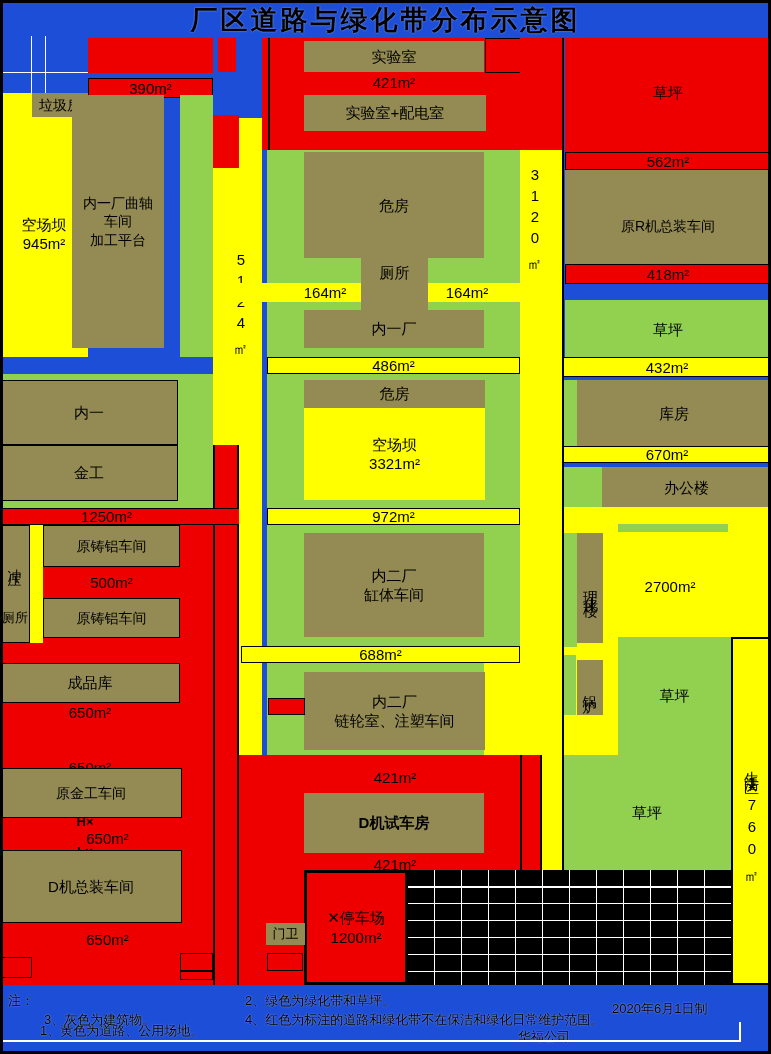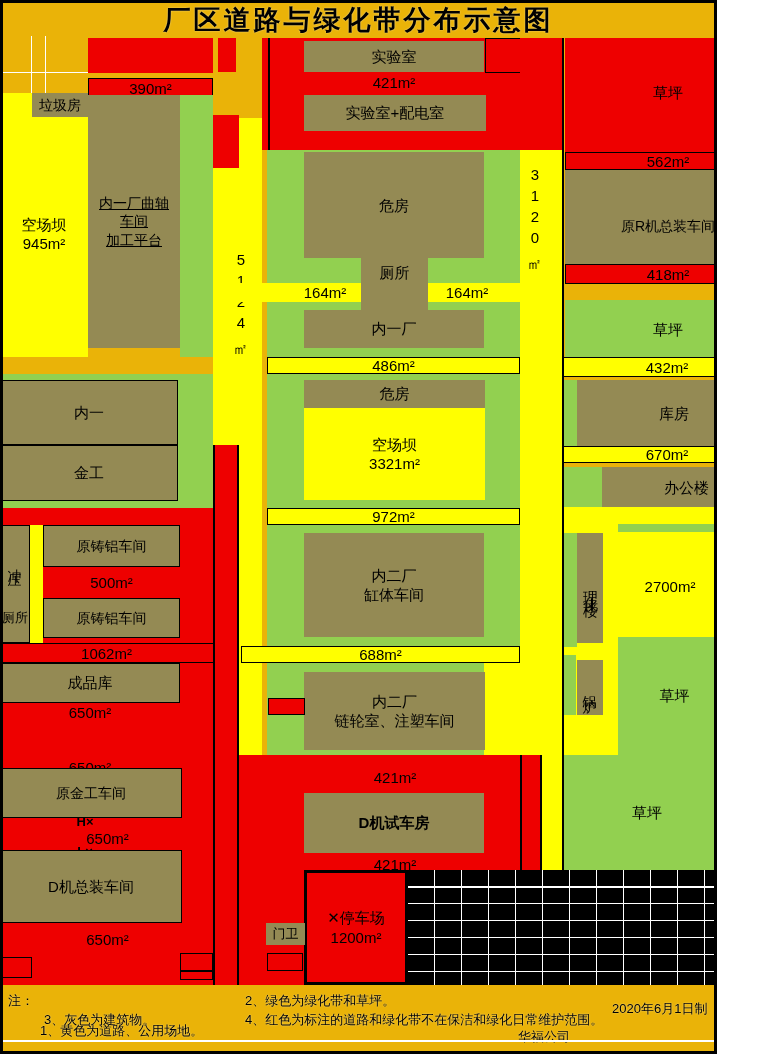--- a/index.html
+++ b/index.html
@@ -1,16 +1,16 @@
 <!DOCTYPE html>
 <html><head>
 <meta charset="utf-8">
 <style>
   html,body{margin:0;padding:0;background:#ffffff;}
-  #map{position:relative;width:717px;height:1054px;background:#eab308;overflow:hidden;
+  #map{position:relative;width:771px;height:1054px;background:#1d4ed8;overflow:hidden;
        font-family:"Liberation Sans",sans-serif;}
   .b{position:absolute;}
   .t{position:absolute;display:flex;align-items:center;justify-content:center;
      text-align:center;white-space:pre-line;font-size:15px;color:#000;line-height:1.3;
      box-sizing:border-box;}
   .v{position:absolute;writing-mode:vertical-rl;text-orientation:upright;
      display:flex;align-items:center;justify-content:center;font-size:15px;color:#000;
      box-sizing:border-box;}
   .bar{position:absolute;display:flex;align-items:center;justify-content:center;
      font-size:15px;color:#000;background:#ffff00;border:1px solid #000;box-sizing:border-box;}
@@ -48,21 +48,21 @@
   <div class="wline" style="left:0;top:72px;width:88px;height:1px;"></div>
 
   <div class="b red" style="left:88px;top:38px;width:125px;height:35px;"></div>
   <div class="bar redbar" style="left:88px;top:78px;width:125px;height:20px;">390m²</div>
 
   <div class="b yellow" style="left:0;top:93px;width:88px;height:264px;"></div>
   <div class="t olive fs14" style="left:32px;top:93px;width:56px;height:24px;">垃圾房</div>
   <div class="t" style="left:0;top:212px;width:88px;height:44px;">空场坝
 945m²</div>
 
-  <div class="t olive fs14" style="left:88px;top:95px;width:92px;height:253px;text-decoration:underline;">内一厂曲轴
+  <div class="t olive fs14" style="left:72px;top:95px;width:92px;height:253px;">内一厂曲轴
 车间
 加工平台</div>
   <div class="b green" style="left:180px;top:95px;width:33px;height:262px;"></div>
 
   <div class="b yellow" style="left:213px;top:118px;width:49px;height:637px;"></div>
   <div class="b red" style="left:218px;top:38px;width:18px;height:34px;"></div>
   <div class="b red" style="left:213px;top:115px;width:26px;height:53px;"></div>
   <div class="v" style="left:226px;top:248px;width:28px;height:108px;letter-spacing:4px;">5124㎡</div>
 
   <div class="b red" style="left:262px;top:38px;width:301px;height:112px;"></div>
@@ -132,29 +132,29 @@
 
   <div class="b green" style="left:267px;top:374px;width:253px;height:134px;"></div>
   <div class="b olive" style="left:304px;top:380px;width:181px;height:28px;"></div>
   <div class="t" style="left:304px;top:385px;width:181px;height:17px;">危房</div>
   <div class="t yellow" style="left:304px;top:408px;width:181px;height:92px;">空场坝
 3321m²</div>
   <div class="bar" style="left:267px;top:508px;width:253px;height:17px;">972m²</div>
 
   <div class="b red" style="left:0;top:508px;width:213px;height:477px;"></div>
   <div class="b red" style="left:213px;top:445px;width:26px;height:540px;border-left:2px solid #000;border-right:2px solid #000;box-sizing:border-box;"></div>
+  <div class="bar redbar noside" style="left:0;top:508px;width:239px;height:17px;padding-right:26px;">1250m²</div>
 
   <div class="b olive bordered" style="left:0;top:525px;width:30px;height:118px;box-sizing:border-box;"></div>
   <div class="v fs14" style="left:2px;top:535px;width:26px;height:55px;letter-spacing:5px;">冲压</div>
   <div class="t fs13" style="left:0;top:610px;width:30px;height:17px;">厕所</div>
   <div class="b yellow" style="left:30px;top:525px;width:13px;height:118px;"></div>
   <div class="t olive bordered fs14" style="left:43px;top:525px;width:137px;height:42px;">原铸铝车间</div>
   <div class="t" style="left:43px;top:574px;width:137px;height:17px;">500m²</div>
   <div class="t olive bordered fs14" style="left:43px;top:598px;width:137px;height:40px;">原铸铝车间</div>
-  <div class="bar redbar noside" style="left:0;top:643px;width:213px;height:20px;">1062m²</div>
   <div class="t olive bordered" style="left:0;top:663px;width:180px;height:40px;">成品库</div>
   <div class="t" style="left:0;top:704px;width:180px;height:17px;">650m²</div>
   <div class="t" style="left:0;top:759px;width:180px;height:17px;">650m²</div>
   <div class="t olive bordered fs14" style="left:0;top:768px;width:182px;height:50px;">原金工车间</div>
   <div class="t bold fs13" style="left:25px;top:815px;width:120px;height:14px;">H×</div>
   <div class="t" style="left:45px;top:830px;width:125px;height:17px;">650m²</div>
   <div class="t bold fs13" style="left:25px;top:845px;width:120px;height:14px;">L×</div>
   <div class="t olive bordered" style="left:0;top:850px;width:182px;height:73px;">D机总装车间</div>
   <div class="t" style="left:45px;top:931px;width:125px;height:18px;">650m²</div>
   <div class="obox" style="left:0;top:957px;width:32px;height:21px;border-width:1px;"></div>

